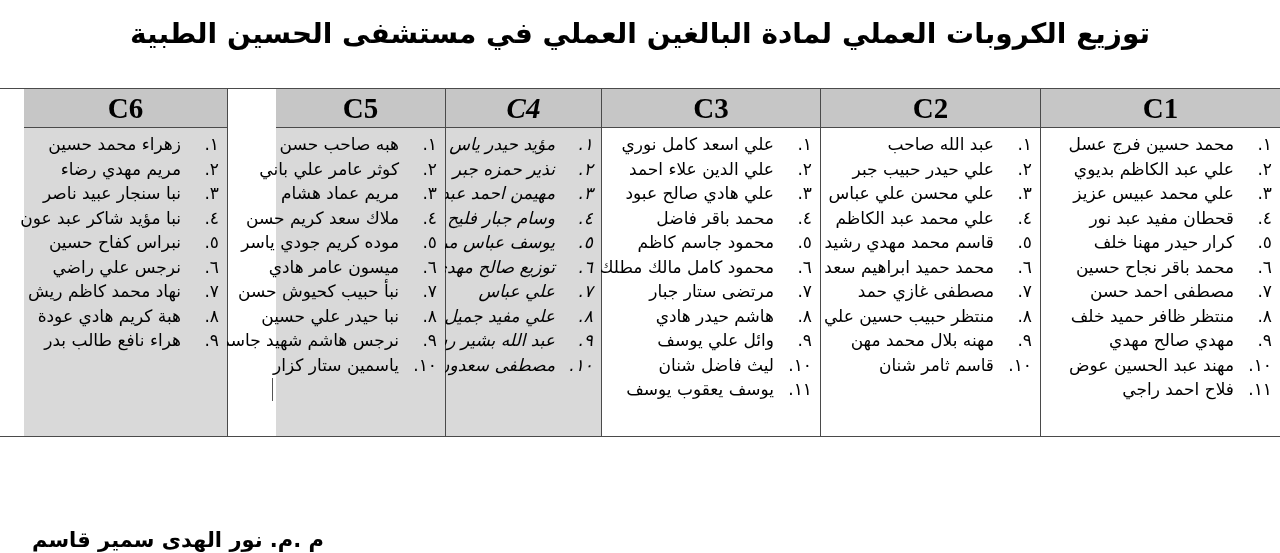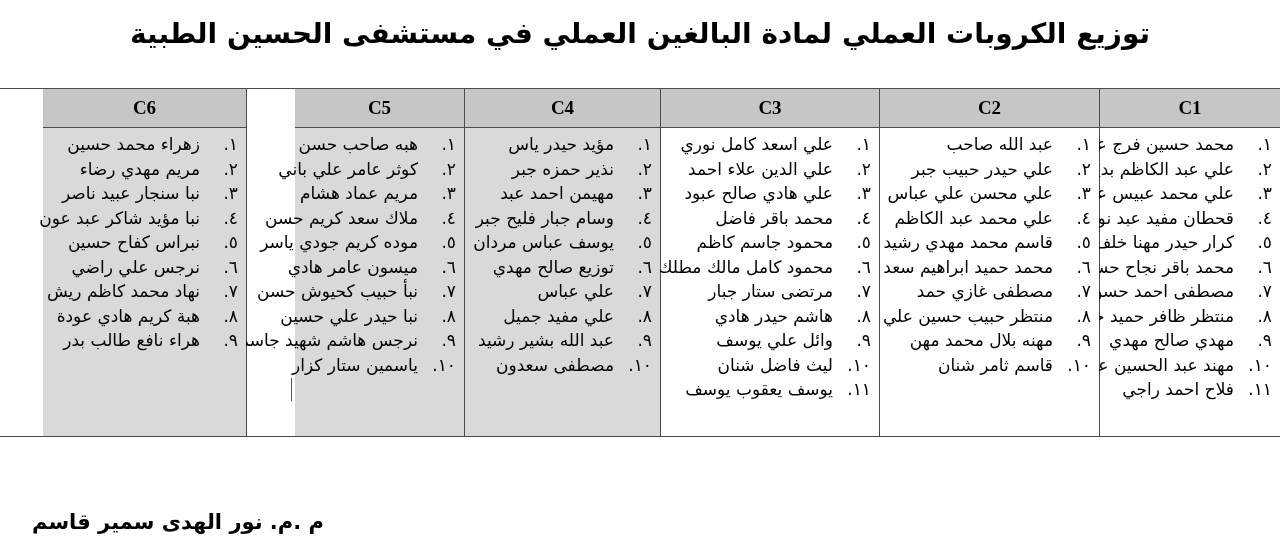--- a/index.html
+++ b/index.html
@@ -30,34 +30,34 @@
     border-top:1px solid #4a4a4a;
     border-bottom:1px solid #4a4a4a;
     box-sizing:border-box;
   }
   .col{
     box-sizing:border-box;
     border-left:1px solid #4a4a4a; 
   }
   .col:last-child{border-left:none;}
   
-  .tbl .col:nth-child(1){width:181px;}
+  .tbl .col:nth-child(1){width:240px;}
   .tbl .col:nth-child(2){width:220px;}
   .tbl .col:nth-child(3){width:219px;}
-  .tbl .col:nth-child(4){width:196px;}
+  .tbl .col:nth-child(4){width:156px;font-style:italic;}
   .tbl .col:nth-child(5){width:218px;padding-left:48px;}
   .tbl .col:nth-child(6){width:203px;}
   .hd{
     height:38px;
     background:#c6c6c6;
     border-bottom:1px solid #4a4a4a;
     text-align:center;
     font-family:"Liberation Serif","DejaVu Serif",serif;
     font-weight:bold;
-    font-size:19px;
+    font-size:29px;
     line-height:38px;
     color:#000;
     direction:ltr;
   }
   .bd{
     height:308px;
     padding-top:4px;
     box-sizing:border-box;
     background:#ffffff;
   }
@@ -78,21 +78,21 @@
   }
   .nm{flex:0 1 auto;}
   .text-cursor{
     width:1px;height:23px;
     background:#555;
     margin:1px 172px 0 0; 
   }
   .sig{
     position:absolute;
     left:32px;
-    bottom:19px;
+    bottom:1px;
     font-size:21px;
     font-weight:bold;
     color:#000;
     direction:rtl;
     font-family:"DejaVu Sans",sans-serif;
   }
 </style>
 </head>
 <body>
 

